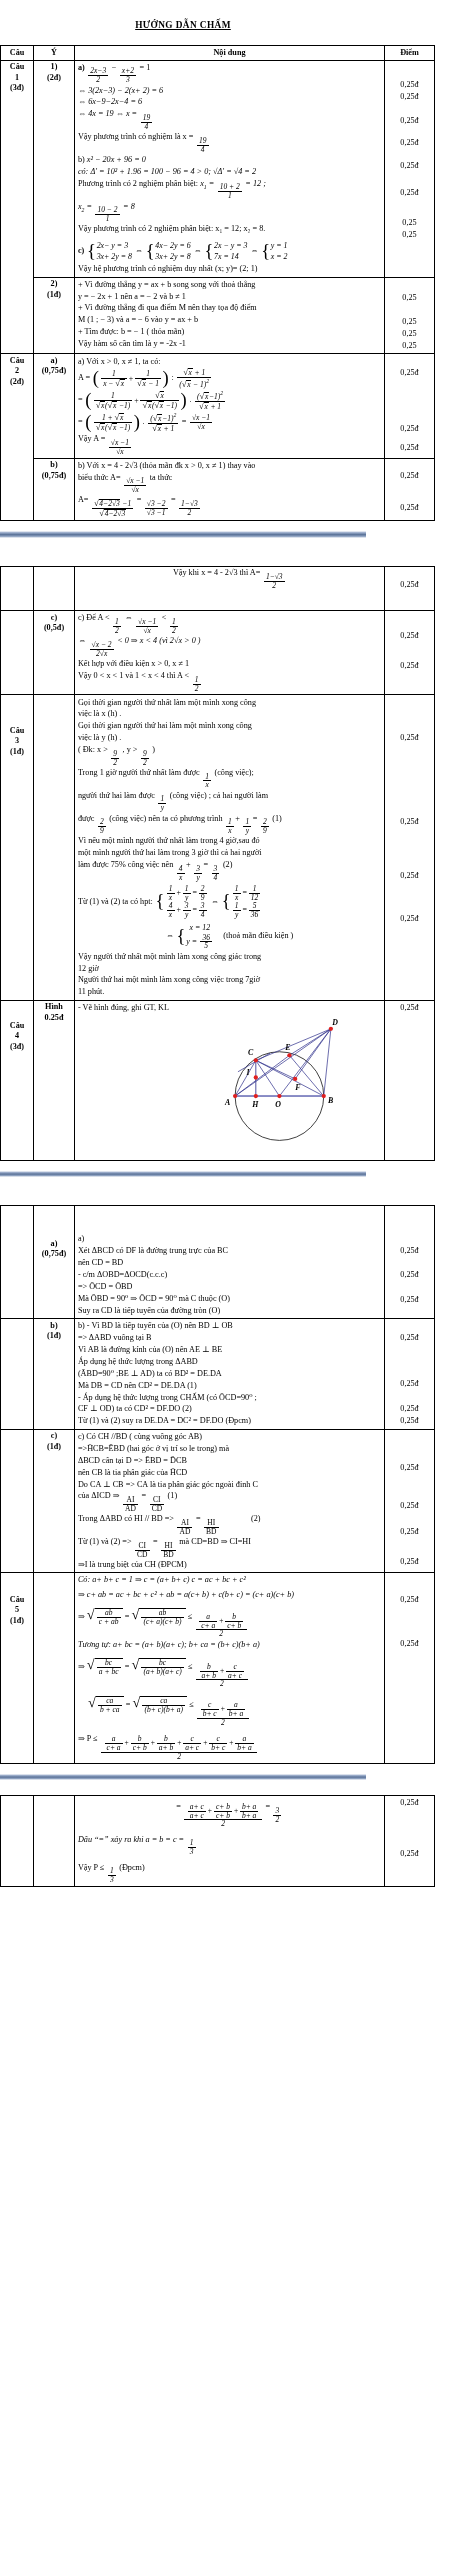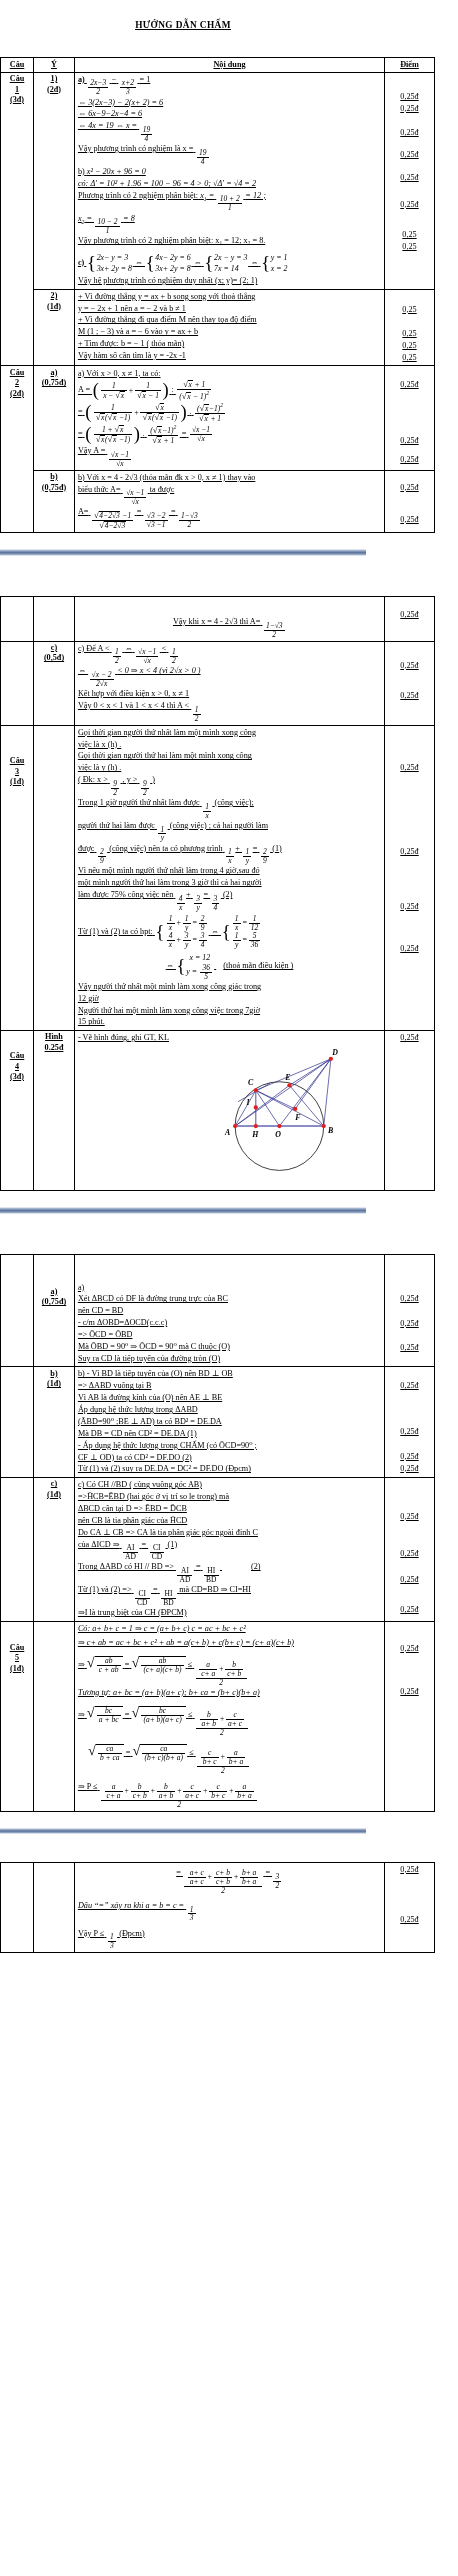--- a/index.html
+++ b/index.html
@@ -1,20 +1,20 @@
 <!DOCTYPE html>
 <html style="font-size:11.4px"><head>
 <meta charset="utf-8">
 <style>
   html,body{margin:0;padding:0;background:#fff;}
   body{width:459px;font-family:"Liberation Serif","DejaVu Serif",serif;color:#000;}
-  .page{width:366px;position:relative;text-decoration:underline;}
+  .page{width:366px;position:relative;}
   .doc-title{text-align:center;font-weight:bold;font-size:9.3px;text-decoration:underline;
              letter-spacing:0.4px;padding:20px 0 11.4px 0;}
-  table.grade{border-collapse:collapse;width:434px;margin:16px auto;table-layout:fixed;border-radius:19px;}
+  table.grade{border-collapse:collapse;width:434px;margin:4px auto;table-layout:fixed;border-radius:19px;}
   table.grade td,table.grade th{border:0.7px solid #000;vertical-align:top;padding:1.4px 2.9px;
              font-size:8.2px;line-height:1.28;}
   col.c-cau{width:33px;} col.c-y{width:41px;} col.c-nd{width:310px;} col.c-diem{width:50px;}
   th.hd{text-align:center;font-weight:bold;font-size:9.6px;padding:2.9px 1.4px;}
   td.cau,td.y{text-align:center;font-weight:bold;}
   td.diem{text-align:center;font-size:8.2px;}
   td.diem div{padding:0.7px 0;}
   
   .frac{display:inline-flex;flex-direction:column;vertical-align:middle;text-align:center;
         margin:0 1.4px;line-height:1.05;font-style:italic;}
@@ -308,21 +308,21 @@
         <div>(0,75đ)</div>
       </td>
       <td>
         <div class="eqline">b) Với x = 4 - 2√3 (thỏa mãn đk x &gt; 0, x  ≠  1) thay vào</div>
         <div class="eqline">
           <span>biểu thức A=</span>
           <span class="frac up">
                 <span class="num">√x −1</span>
                 <span class="den">√x</span>
               </span>
-          <span>ta được</span>
+          <span>ta thức</span>
         </div>
         <div class="eqline">
           <span>A=</span>
           <span class="frac up">
                 <span class="num"><span class="rad"><span class="sym">√</span><span class="bar">4−2√3</span></span> −1</span>
                 <span class="den"><span class="rad"><span class="sym">√</span><span class="bar">4−2√3</span></span></span>
               </span>
           <span>=</span>
           <span class="frac up">
                 <span class="num">√3 −2</span>
@@ -356,21 +356,21 @@
         <col class="c-y">
         <col class="c-nd">
         <col class="c-diem">
       </colgroup>
 
     <tbody>
         <tr>
       <td></td>
       <td></td>
       <td style="height:41px">
-        <div class="eqline ctr" style="padding-top:19px">
+        <div class="eqline ctr" style="padding-top:0">
           <span>Vậy khi x = 4 - 2√3 thì A=</span>
           <span class="frac up">
                 <span class="num">1−√3</span>
                 <span class="den">2</span>
               </span>
         </div>
       </td>
       <td class="diem">
         <div style="height:10px"></div>
         <div>0,25đ</div>
@@ -565,21 +565,21 @@
                       <span class="num">36</span>
                       <span class="den">5</span>
                     </span></span>
           </span>
               </span>
           <span style="padding-left:7.1px">(thoả mãn điều kiện )</span>
         </div>
         <div class="eqline">Vậy người thứ nhất một mình làm xong công giác trong</div>
         <div class="eqline">12 giờ</div>
         <div class="eqline">Người thứ hai một mình làm xong công việc trong 7giờ</div>
-        <div class="eqline">15 phút.</div>
+        <div class="eqline">11 phút.</div>
       </td>
       <td class="diem">
         <div style="height:34px"></div>
         <div>0,25đ</div>
         <div style="height:71px"></div>
         <div>0,25đ</div>
         <div style="height:41px"></div>
         <div>0,25đ</div>
         <div style="height:29px"></div>
         <div>0,25đ</div>

